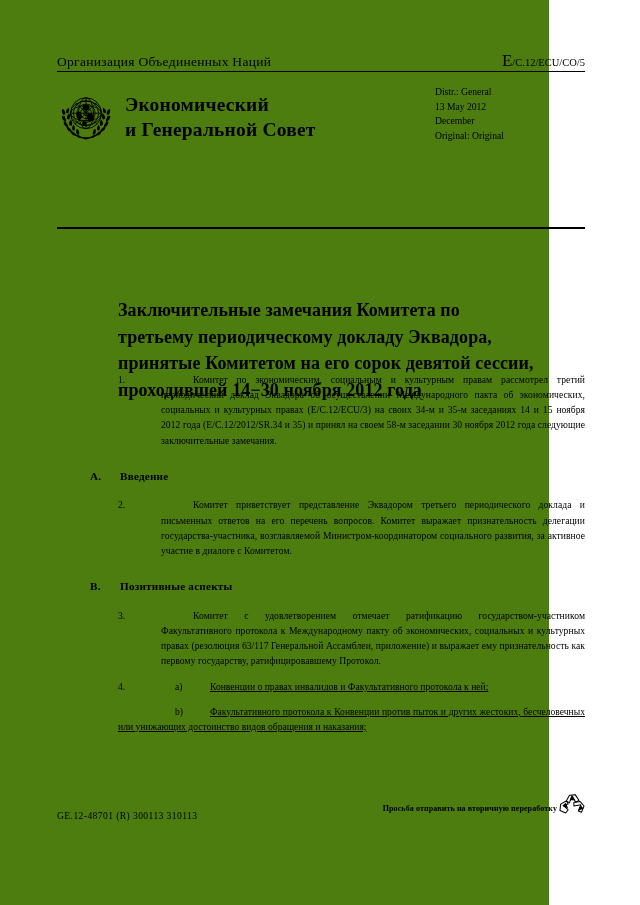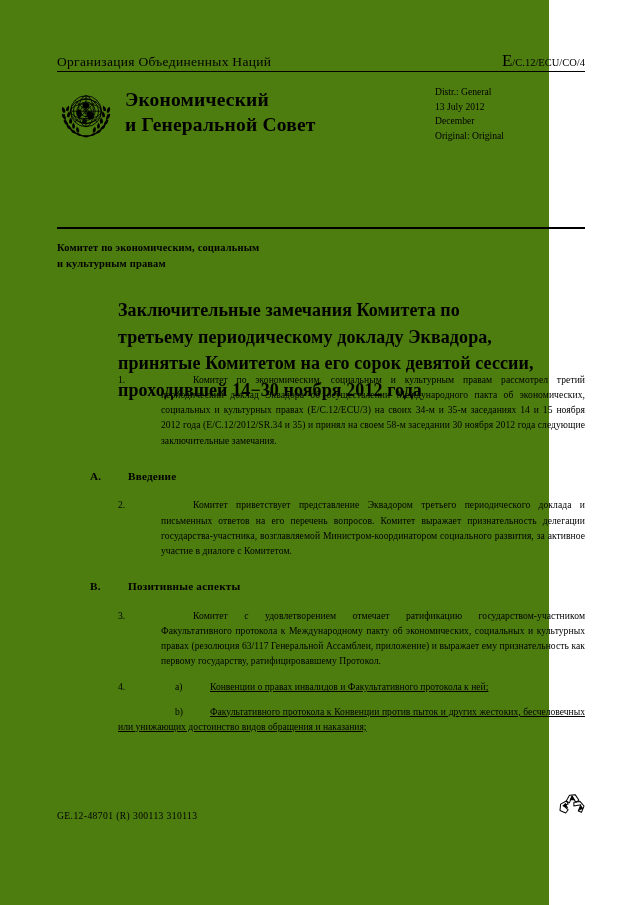--- a/index.html
+++ b/index.html
@@ -56,21 +56,21 @@
   }
   .mast-rule {
     border: 0;
     border-top: 1.3px solid #000;
     margin: 0;
     width: 100%;
   }
 
   .mast-body {
     display: flex;
-    align-items: center;
+    align-items: flex-end;
     padding-top: 9px;
   }
   .emblem {
     width: 58px;
     height: 55px;
     flex: 0 0 58px;
     margin-right: 10px;
     margin-top: 2px;
   }
   .org-title {
@@ -161,21 +161,21 @@
     line-height: 1.4;
     letter-spacing: 0.2px;
   }
   .sec-head .letter {
     position: absolute;
     left: 33px;
     top: 0;
   }
   .sec-head .stitle {
     display: inline-block;
-    margin-left: 38px;
+    margin-left: 30px;
   }
   .sp-a { margin-top: 21px; margin-bottom: 13px; }
   .sp-b { margin-top: 21px; margin-bottom: 13px; }
 
   .subpara {
     position: relative;
     margin: 0 0 9px 0;
     padding-left: 61px;
     font-size: 9.6px;
     line-height: 1.58;
@@ -229,21 +229,21 @@
 </head>
 <body>
 
 <div class="page">
 
   <div class="masthead">
 
     <div class="mast-top">
       <div class="org-name">Организация Объединенных Наций</div>
       <div class="doc-symbol">
-        <span class="sym-big">E</span><span class="sym-small">/C.12/ECU/CO/4</span>
+        <span class="sym-big">E</span><span class="sym-small">/C.12/ECU/CO/5</span>
       </div>
     </div>
     <hr class="mast-rule">
 
     <div class="mast-body">
 
       <svg class="emblem" viewBox="0 0 100 96">
         <g stroke="#000" fill="none" stroke-width="1.5">
           <circle cx="50" cy="44" r="27"></circle>
           <circle cx="50" cy="44" r="22"></circle>
@@ -295,34 +295,30 @@
         </g>
       </svg>
 
       <div class="org-title">
         <div>Экономический</div>
         <div>и Генеральной Совет</div>
       </div>
 
       <div class="distr-block">
         <div>Distr.: General</div>
-        <div>13 July 2012</div>
+        <div>13 May 2012</div>
         <div>December</div>
         <div>Original: Original</div>
       </div>
 
     </div>
   </div>
 
   <div class="thick-rule"></div>
 
-  <div class="committee">
-    <div>Комитет по экономическим, социальным</div>
-    <div>и культурным правам</div>
-  </div>
 
   <div class="doc-title">Заключительные замечания Комитета по третьему периодическому докладу Эквадора, принятые Комитетом на его сорок девятой сессии, проходившей 14−30 ноября 2012 года</div>
 
   <div class="content">
 
     <p class="para">
       <span class="num">1.</span>
       <span class="ptext">Комитет по экономическим, социальным и культурным правам рассмотрел третий периодический доклад Эквадора об осуществлении Международного пакта об экономических, социальных и культурных правах (E/C.12/ECU/3) на своих 34-м и 35-м заседаниях 14 и 15 ноября 2012 года (E/C.12/2012/SR.34 и 35) и принял на своем 58-м заседании 30 ноября 2012 года следующие заключительные замечания.</span>
     </p>
 
@@ -358,20 +354,21 @@
     <p class="subpara">
       <span class="slabel">b)</span>
       <span class="stext">Факультативного протокола к Конвенции против пыток и других жестоких, бесчеловечных или унижающих достоинство видов обращения и наказания;</span>
     </p>
 
   </div>
 
   <div class="footer">
     <div class="footer-left">GE.12-48701  (R)  300113  310113</div>
     <div class="footer-right">
+      <span class="recycle-text">Просьба отправить на вторичную переработку</span>
       <svg class="recycle-icon" viewBox="0 0 40 38">
         <g fill="none" stroke="#000" stroke-width="1.6" stroke-linejoin="round">
           <path d="M20 3 L26 13 L31 10 L25 1 L16 2 L11 11 L16 14 Z"></path>
           <path d="M34 17 L30 27 L35 29 L39 19 L33 12 L23 13 L23 19 Z"></path>
           <path d="M6 18 L14 25 L10 30 L1 26 L2 16 L11 11 L14 16 Z"></path>
         </g>
         <g fill="#000">
           <path d="M20 2 l5 8 l-9 0 z"></path>
           <path d="M34 18 l-4 9 l8 -4 z"></path>
           <path d="M5 19 l9 4 l-4 -9 z"></path>

